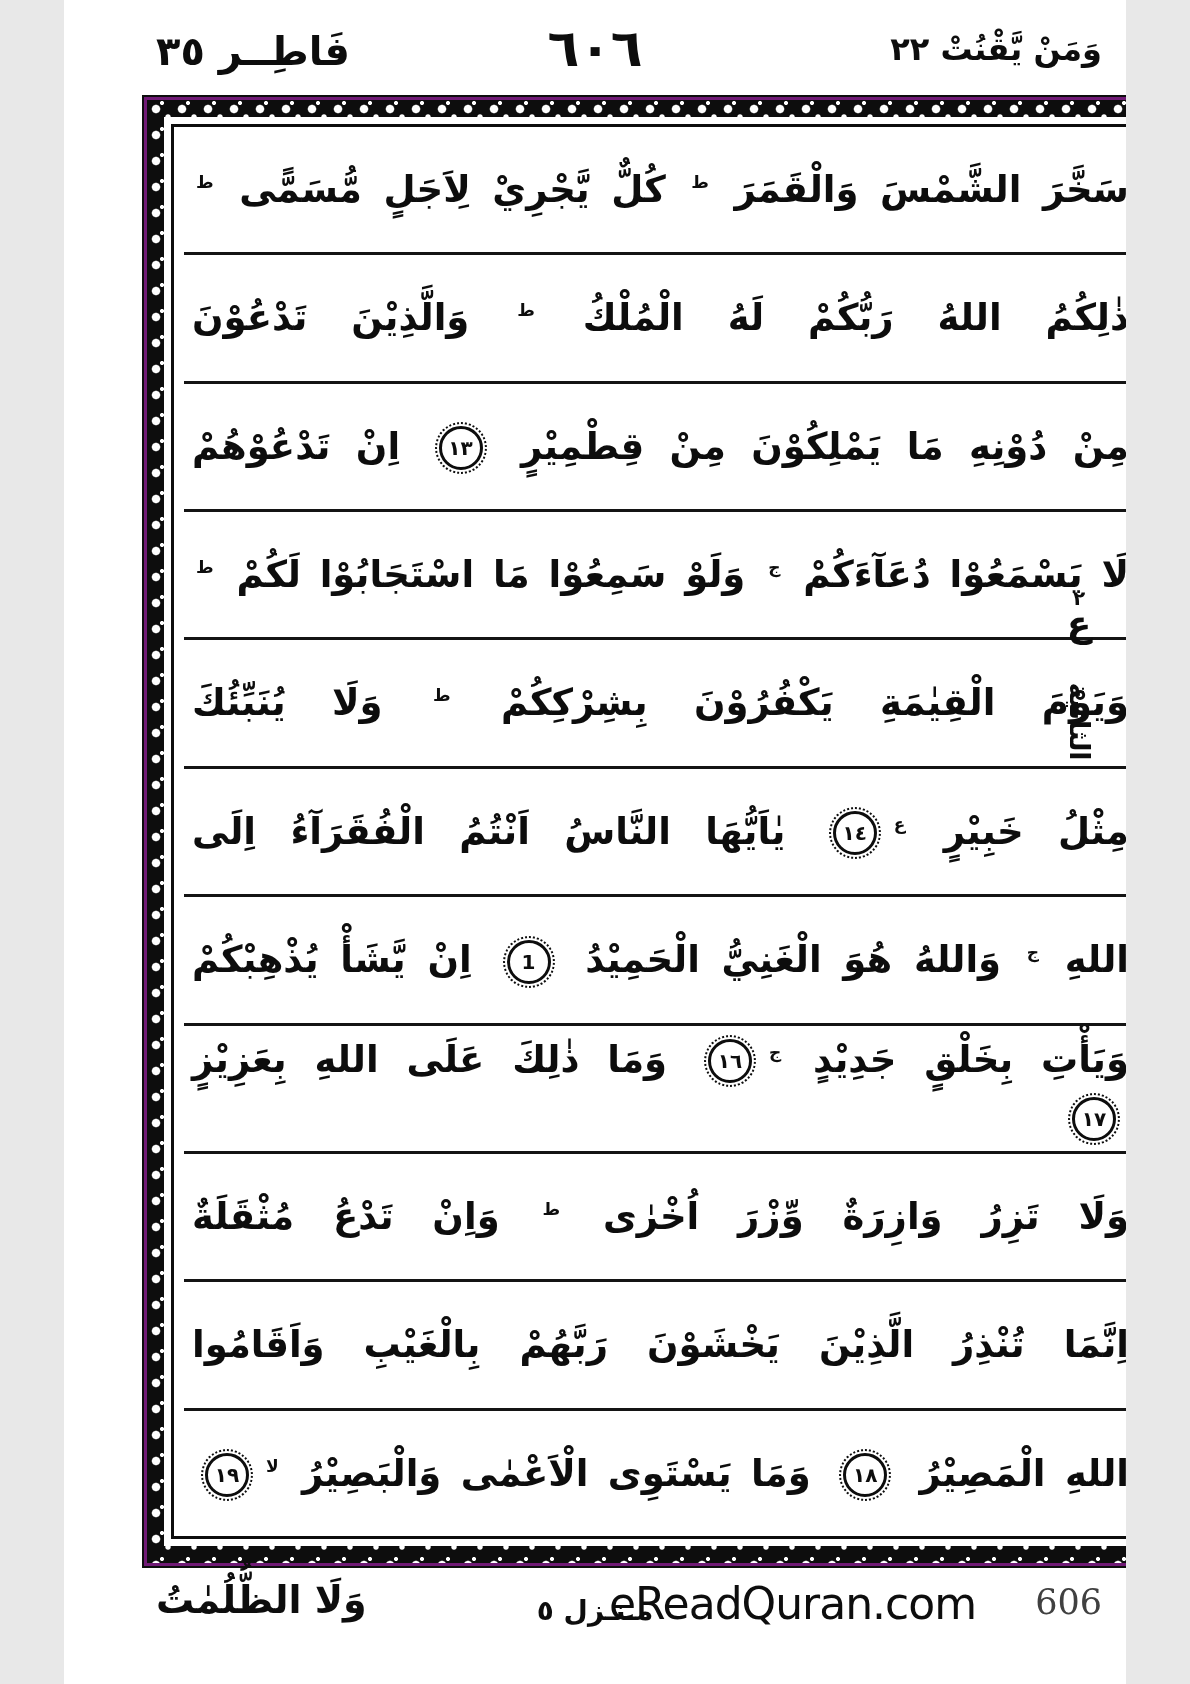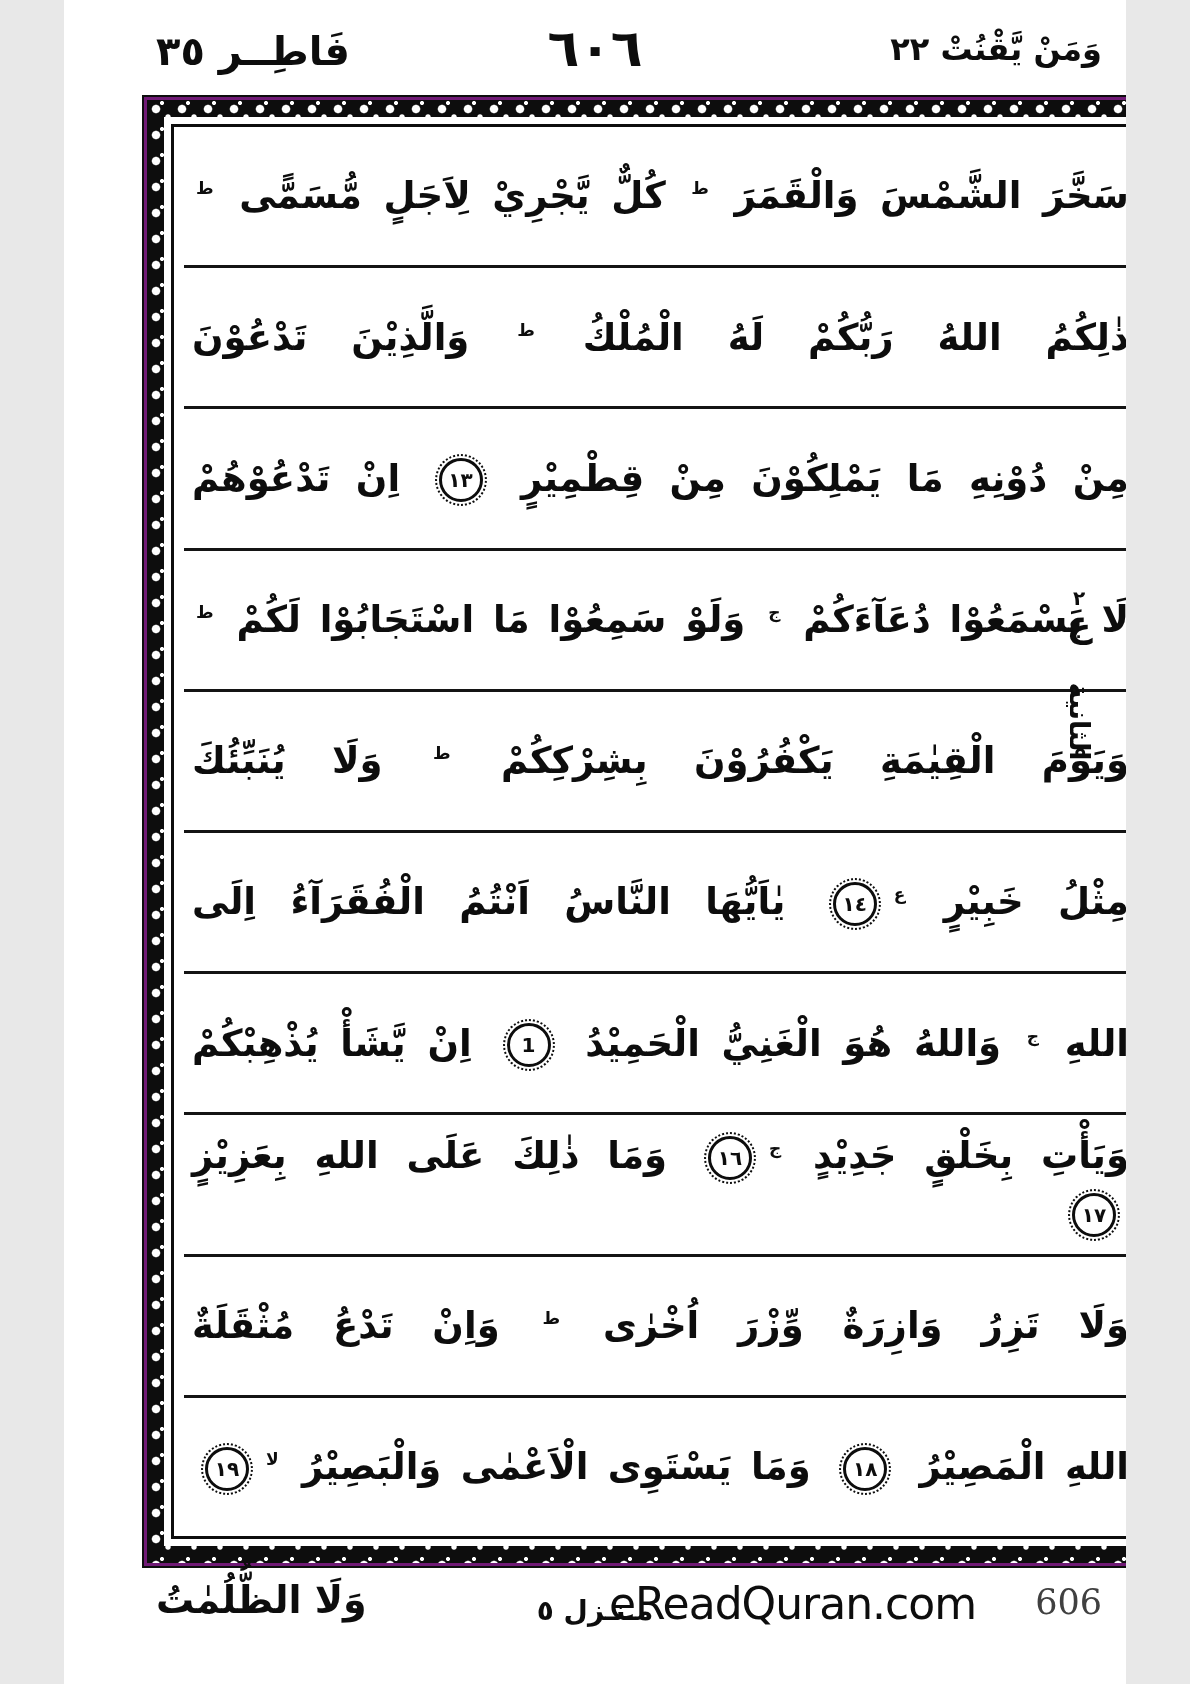--- a/index.html
+++ b/index.html
@@ -171,20 +171,23 @@
             <div class="qrow">
               <div class="qline"><span>اللهِ </span><span class="waqf">ج</span><span> وَاللهُ هُوَ الْغَنِيُّ الْحَمِيْدُ </span><span class="ayah-circle">1</span><span> اِنْ يَّشَأْ يُذْهِبْكُمْ</span></div>
             </div>
             <div class="qrow">
               <div class="qline"><span>وَيَأْتِ بِخَلْقٍ جَدِيْدٍ </span><span class="waqf">ج</span><span class="ayah-circle">١٦</span><span> وَمَا ذٰلِكَ عَلَى اللهِ بِعَزِيْزٍ </span><span class="ayah-circle">١٧</span></div>
             </div>
             <div class="qrow">
               <div class="qline"><span>وَلَا تَزِرُ وَازِرَةٌ وِّزْرَ اُخْرٰى </span><span class="waqf">ط</span><span> وَاِنْ تَدْعُ مُثْقَلَةٌ</span></div>
             </div>
             <div class="qrow">
+              <div class="qline"><span>اِنَّمَا تُنْذِرُ الَّذِيْنَ يَخْشَوْنَ رَبَّهُمْ بِالْغَيْبِ وَاَقَامُوا</span></div>
+            </div>
+            <div class="qrow">
               <div class="qline"><span>اللهِ الْمَصِيْرُ </span><span class="ayah-circle">١٨</span><span> وَمَا يَسْتَوِى الْاَعْمٰى وَالْبَصِيْرُ </span><span class="waqf">لا</span><span class="ayah-circle">١٩</span></div>
             </div>
           </div>
       </div>
     </div>
   </div>
 
   <div class="margin-note">
     <span class="mn-num">٢</span>
     <span class="mn-ain">ع</span>

